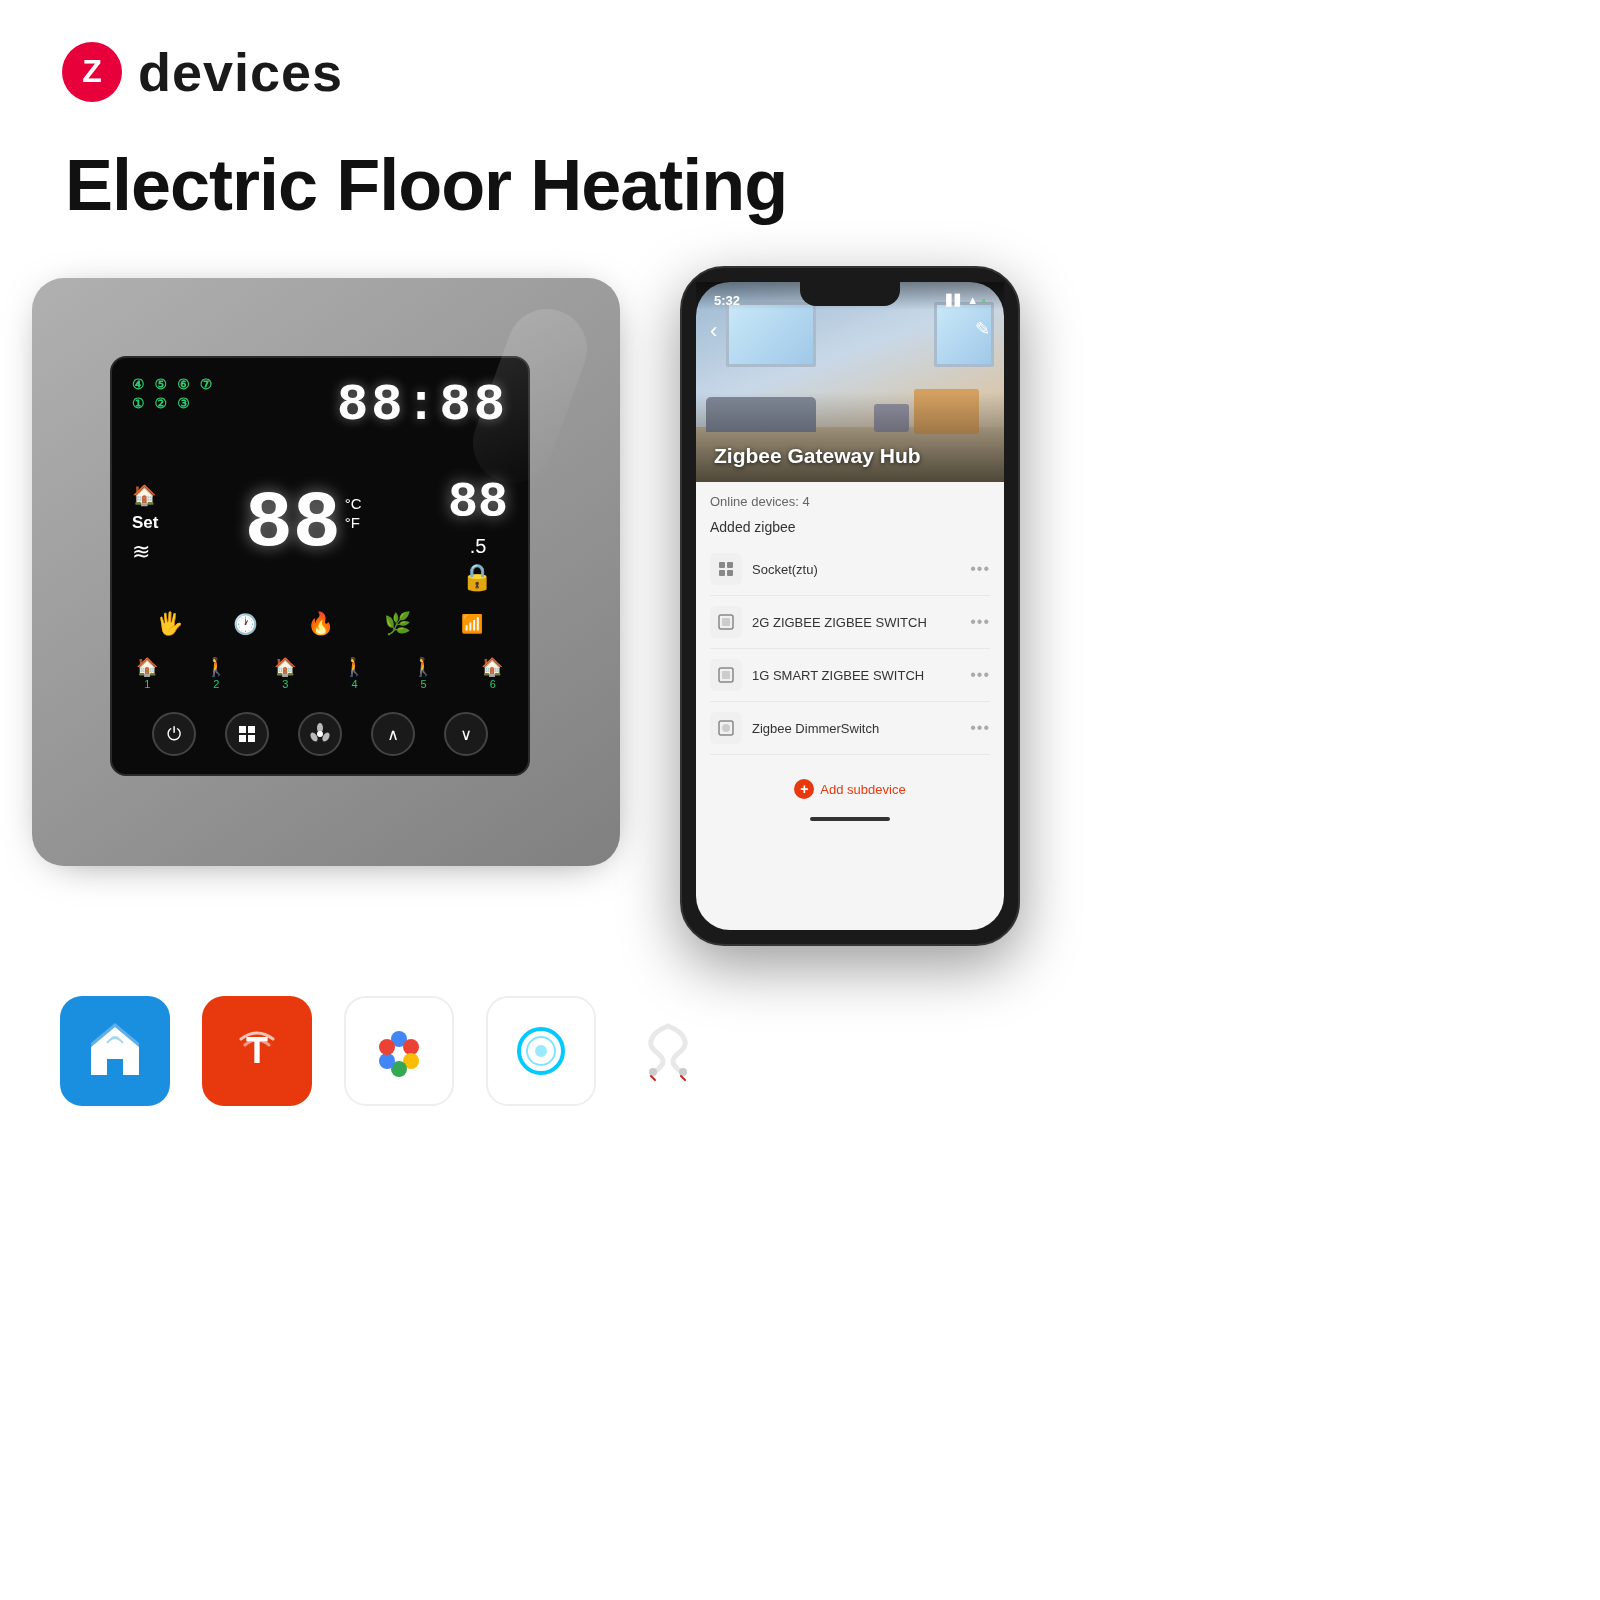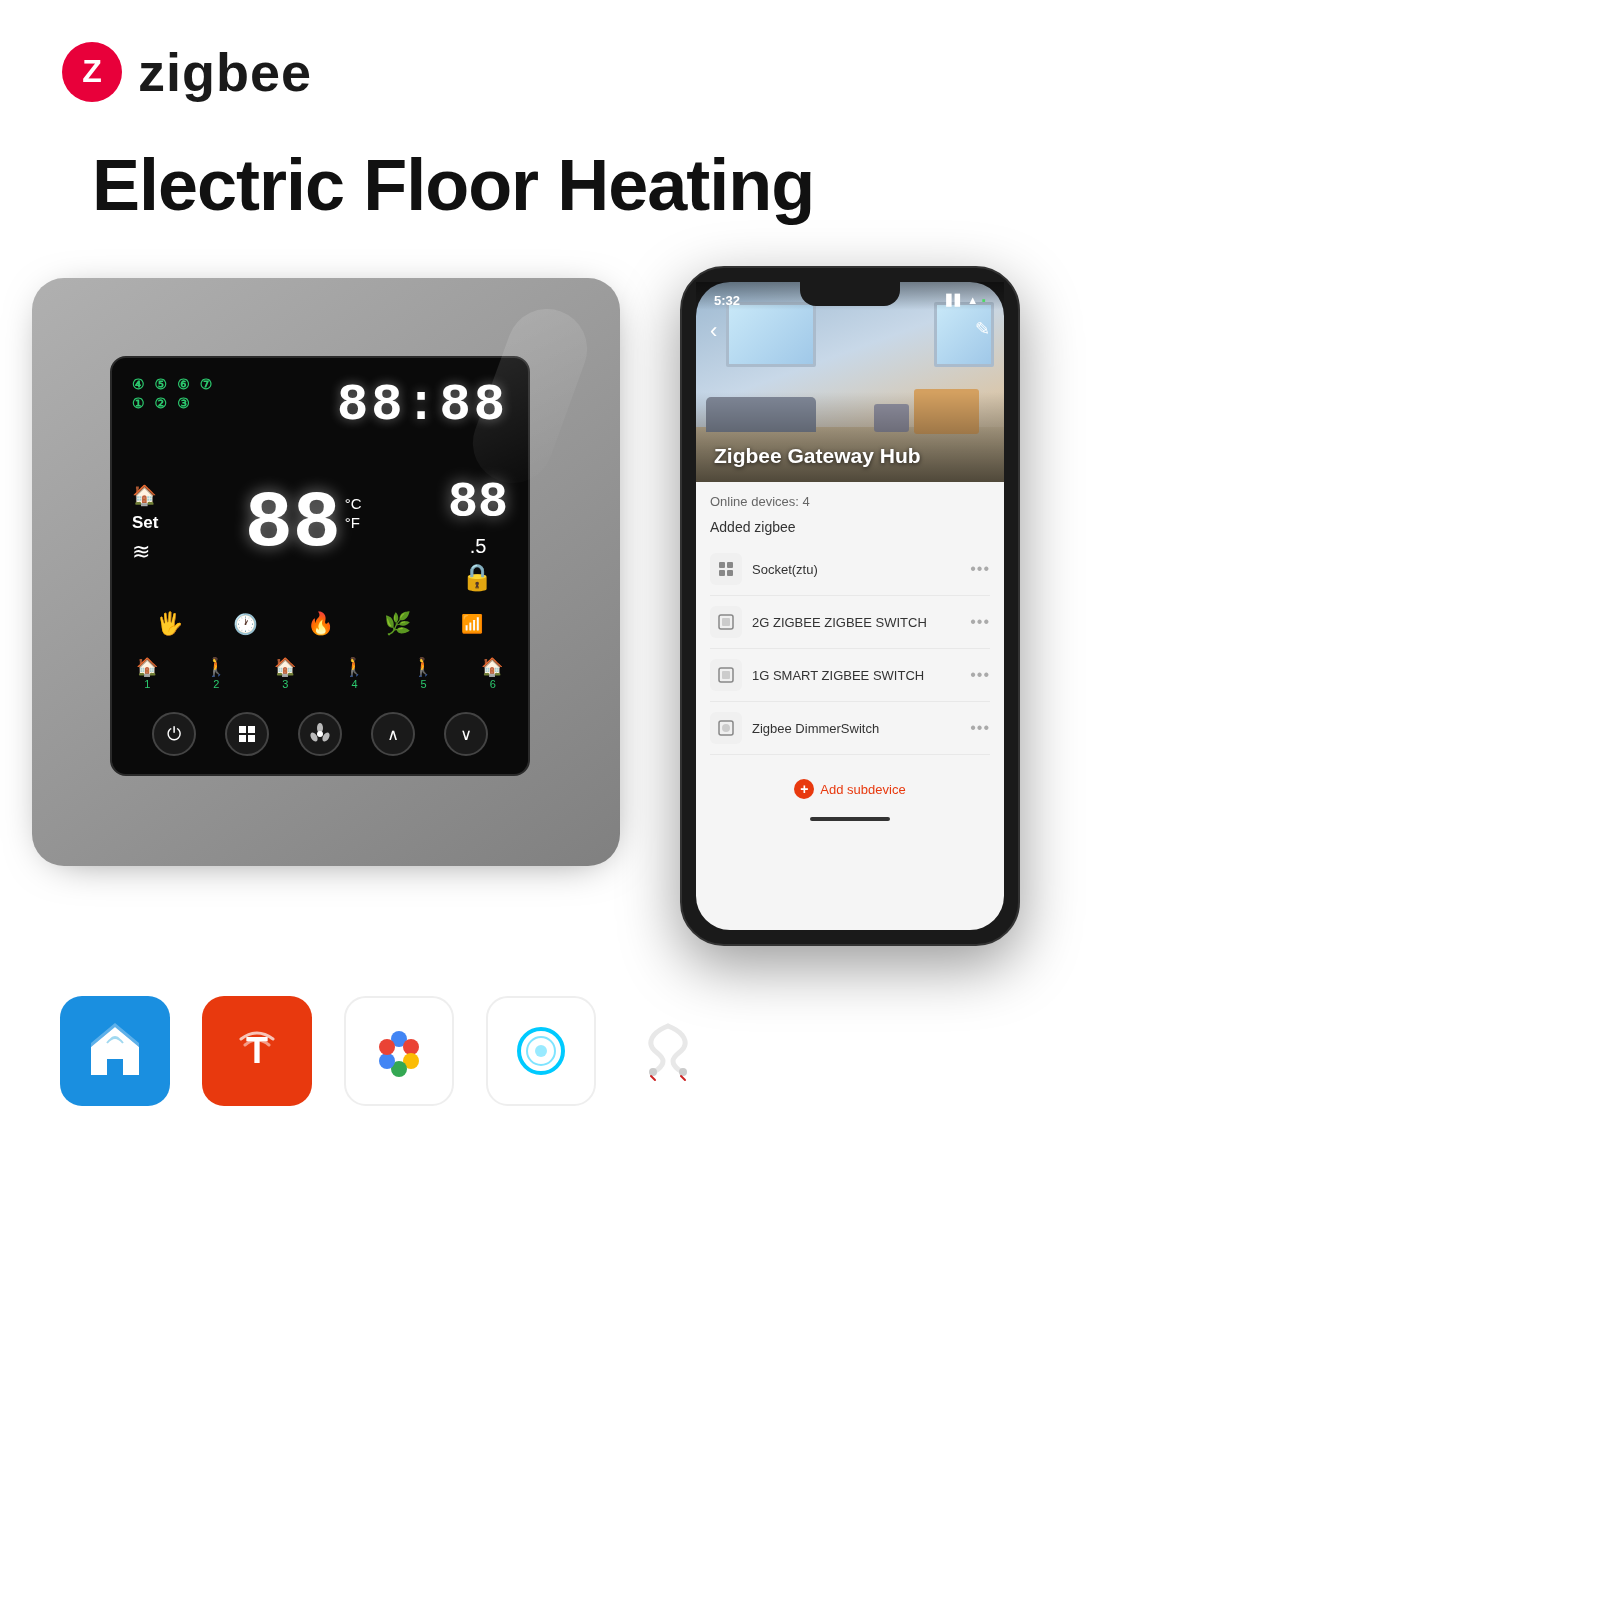--- a/index.html
+++ b/index.html
@@ -40,21 +40,21 @@
       font-weight: 700;
       color: #1a1a1a;
       letter-spacing: 1px;
     }
 
     
     .main-title {
       font-size: 72px;
       font-weight: 900;
       color: #111111;
-      padding: 20px 60px 40px 92px;
+      padding: 20px 60px 40px 65px;
       letter-spacing: -1px;
     }
 
     
     .content-area {
       display: flex;
       align-items: flex-start;
       padding: 0 40px;
       gap: 60px;
     }
@@ -363,21 +363,21 @@
 <body>
 
 <div class="header">
 
 
   <div class="zigbee-logo-wrapper">
     <svg class="zigbee-svg-icon" viewBox="0 0 64 64">
       <circle cx="32" cy="32" r="30" fill="#e8003a"></circle>
       <text x="32" y="42" text-anchor="middle" fill="white" font-size="32" font-weight="bold" font-family="Arial">Z</text>
     </svg>
-    <span class="zigbee-text">zigbee</span>
+    <span class="zigbee-text">devices</span>
   </div>
 </div>
 
 <div class="main-title">Electric Floor Heating</div>
 
 <div class="content-area">
 
   <div style="position:relative; margin-top: 20px;">
 
     <div style="position:absolute; top:16px; left:16px; width:560px; height:560px; background:linear-gradient(145deg,#a0a0a0,#686868); border-radius:28px; z-index:0;"></div>

